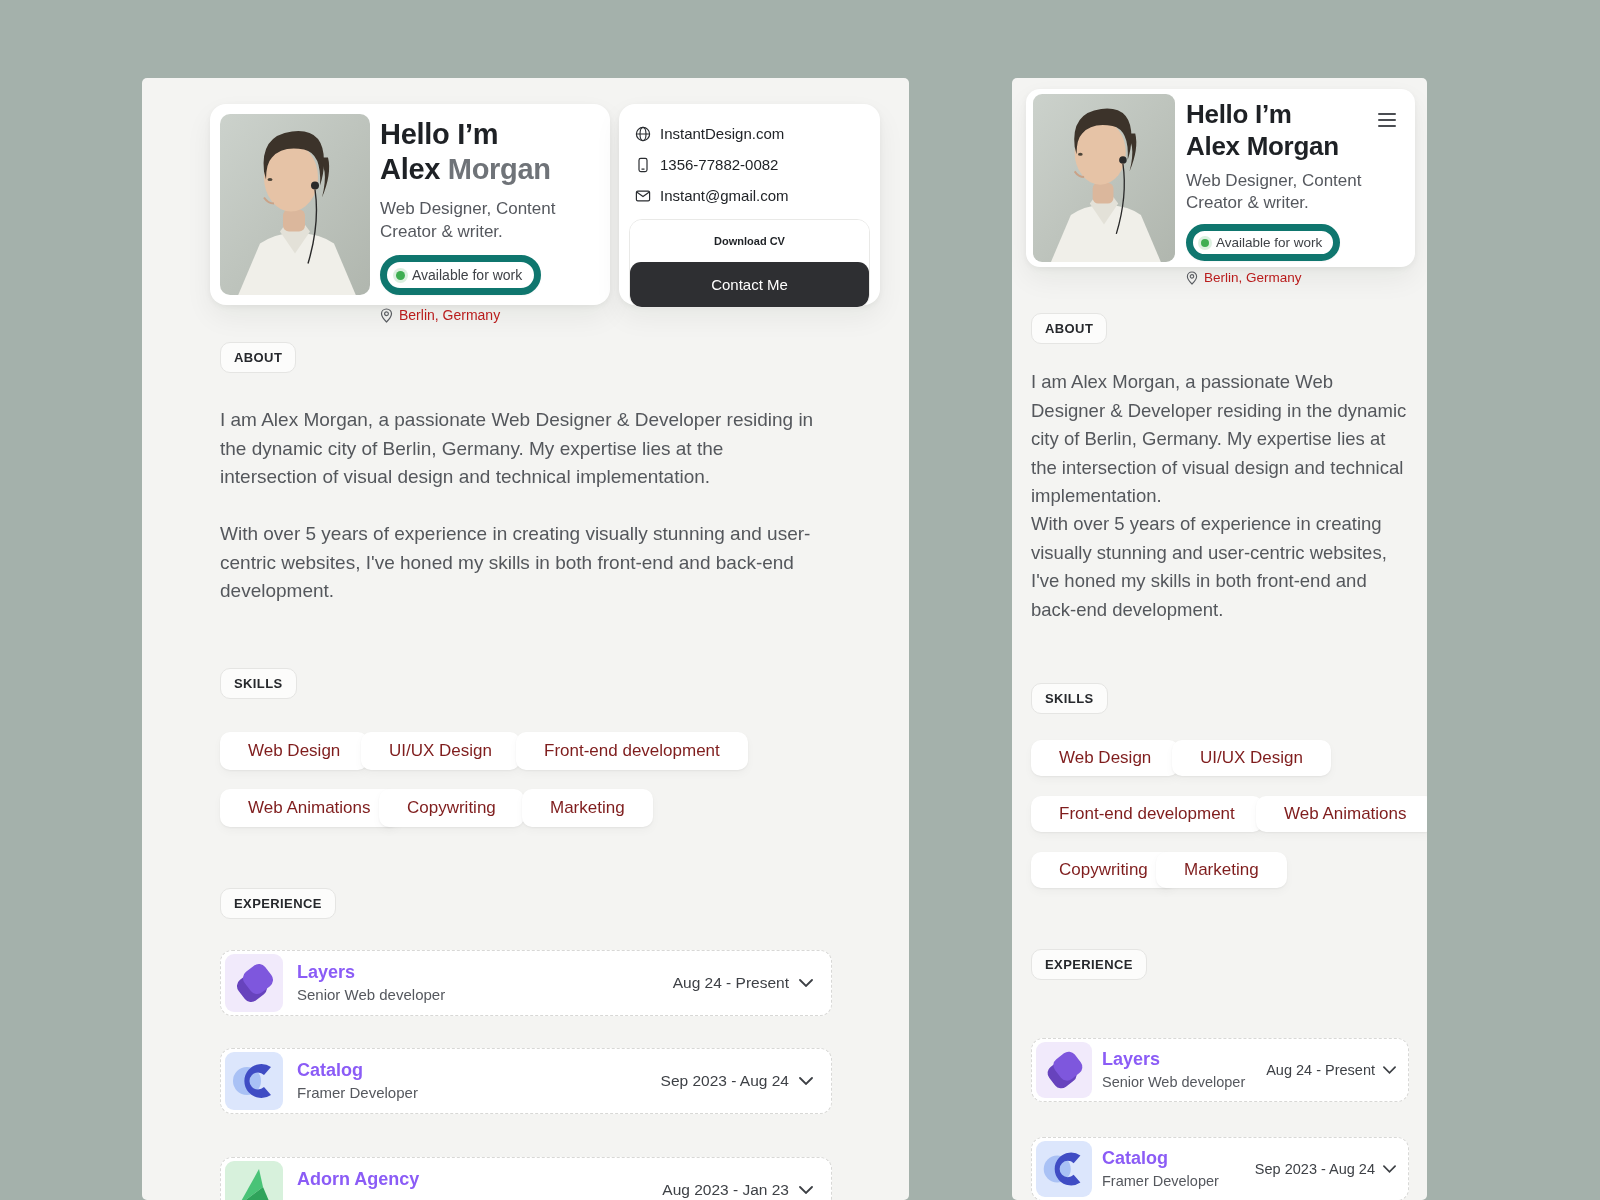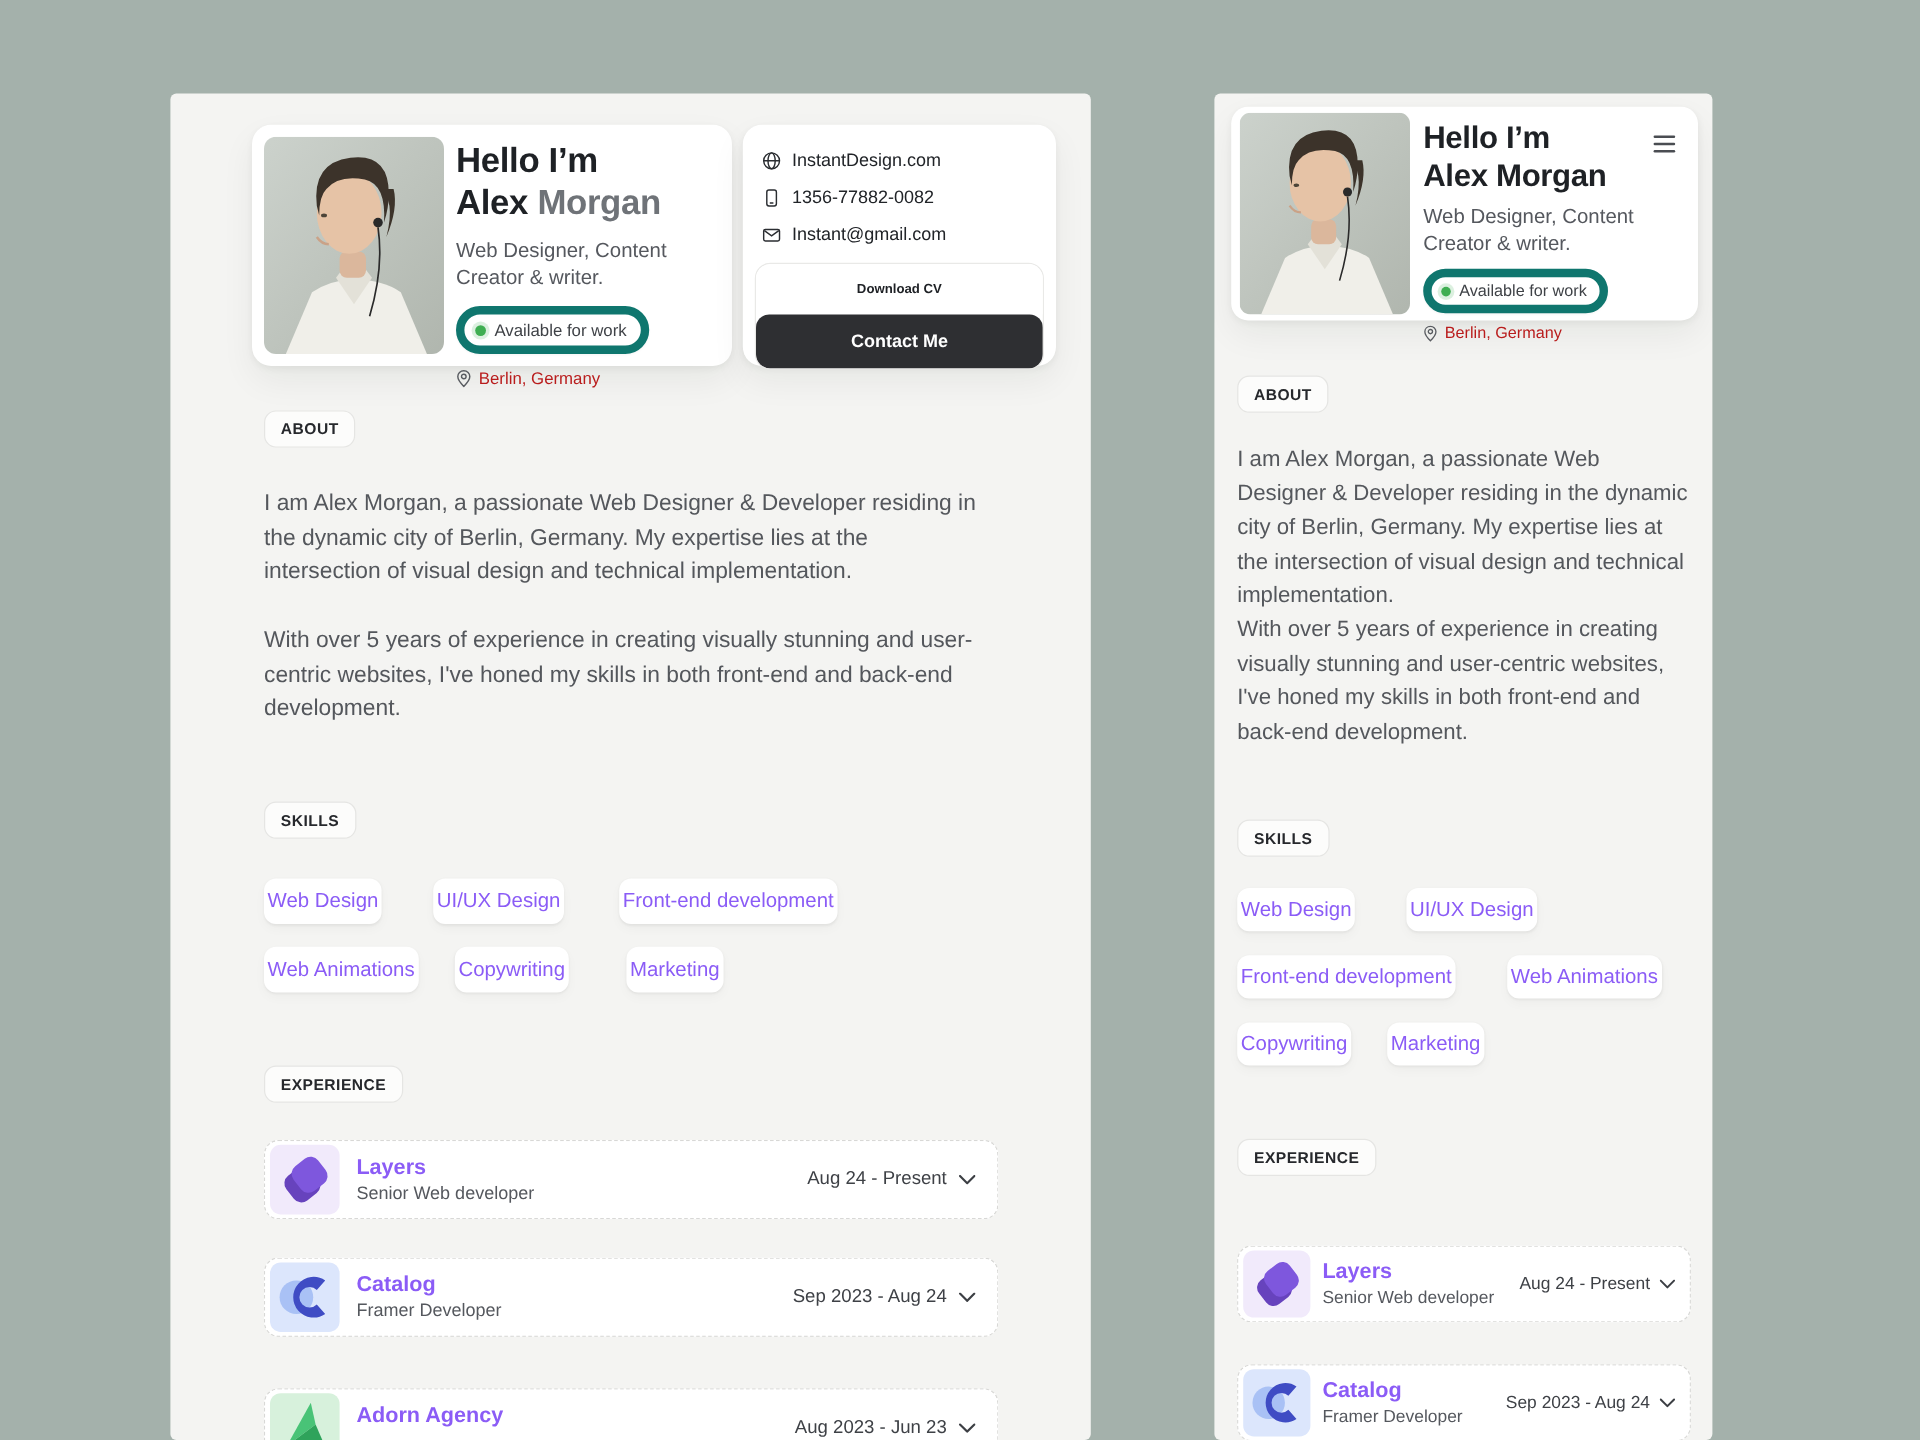--- a/index.html
+++ b/index.html
@@ -45,40 +45,40 @@
   .contact-row{display:flex;align-items:center;gap:9px;height:31px;font-size:15px;font-weight:500;color:#212428;}
   .btn-group{
     margin:8px 10px 0 10px;border:1px solid #e9e9e7;border-radius:13px;overflow:hidden;background:#fff;
   }
   .btn-download{
     height:42px;display:flex;align-items:center;justify-content:center;
     font-size:11px;font-weight:700;color:#1e2125;background:#fff;cursor:pointer;
   }
   .btn-contact{
     height:45px;display:flex;align-items:center;justify-content:center;
-    font-size:15px;font-weight:700;color:#ffffff;background:#2e2f32;border-radius:11px;cursor:pointer;
+    font-size:15px;font-weight:400;color:#ffffff;background:#2e2f32;border-radius:11px;cursor:pointer;
   }
 
   
   .section-badge{
     position:absolute;display:inline-block;
     border:1px solid #e5e5e3;border-radius:10px;background:#fcfcfb;
     padding:7px 13px;font-size:13px;font-weight:700;letter-spacing:.4px;color:#26282c;
   }
 
   
   .para{position:absolute;color:#54575c;}
   .d-para{left:78px;width:596px;font-size:19px;line-height:28.5px;}
   .m-para{left:19px;width:376px;font-size:18.5px;line-height:28.5px;}
 
   
   .chip{
     position:absolute;height:38px;display:inline-flex;align-items:center;
-    background:#fff;border-radius:10px;padding:0 3px;
-    font-size:17px;color:#8b5cf6;box-shadow:0 1px 2px rgba(0,0,0,.05),0 4px 10px rgba(0,0,0,.03);
+    background:#fff;border-radius:10px;padding:0 28px;
+    font-size:17px;color:#7f1d1d;box-shadow:0 1px 2px rgba(0,0,0,.05),0 4px 10px rgba(0,0,0,.03);
     white-space:nowrap;
   }
 
   
   .xp-card{
     position:absolute;height:66px;background:#fff;border:1px dashed #d8d8d6;border-radius:12px;
     box-sizing:border-box;cursor:pointer;
   }
   .xp-icon{
     position:absolute;left:4px;top:3px;width:58px;height:58px;border-radius:9px;
@@ -251,21 +251,21 @@
     <div class="xp-icon adorn-bg">
         <svg width="58" height="58" viewBox="0 0 58 58">
           <use href="#adornLogo"></use>
         </svg>
       </div>
     <div class="xp-text">
       <div class="xp-company">Adorn Agency</div>
       <div class="xp-role"></div>
     </div>
     <div class="xp-right">
-      <span class="xp-period">Aug 2023 - Jun 23</span>
+      <span class="xp-period">Aug 2023 - Jan 23</span>
       <svg width="14" height="8" viewBox="0 0 14 8">
           <path d="M1,1 L7,7 L13,1" fill="none" stroke="#3c3f44" stroke-width="1.8" stroke-linecap="round"></path>
         </svg>
     </div>
   </div>
 </div>
 
 <div class="panel panel-mobile">
 
   <div class="card m-profile-card">

